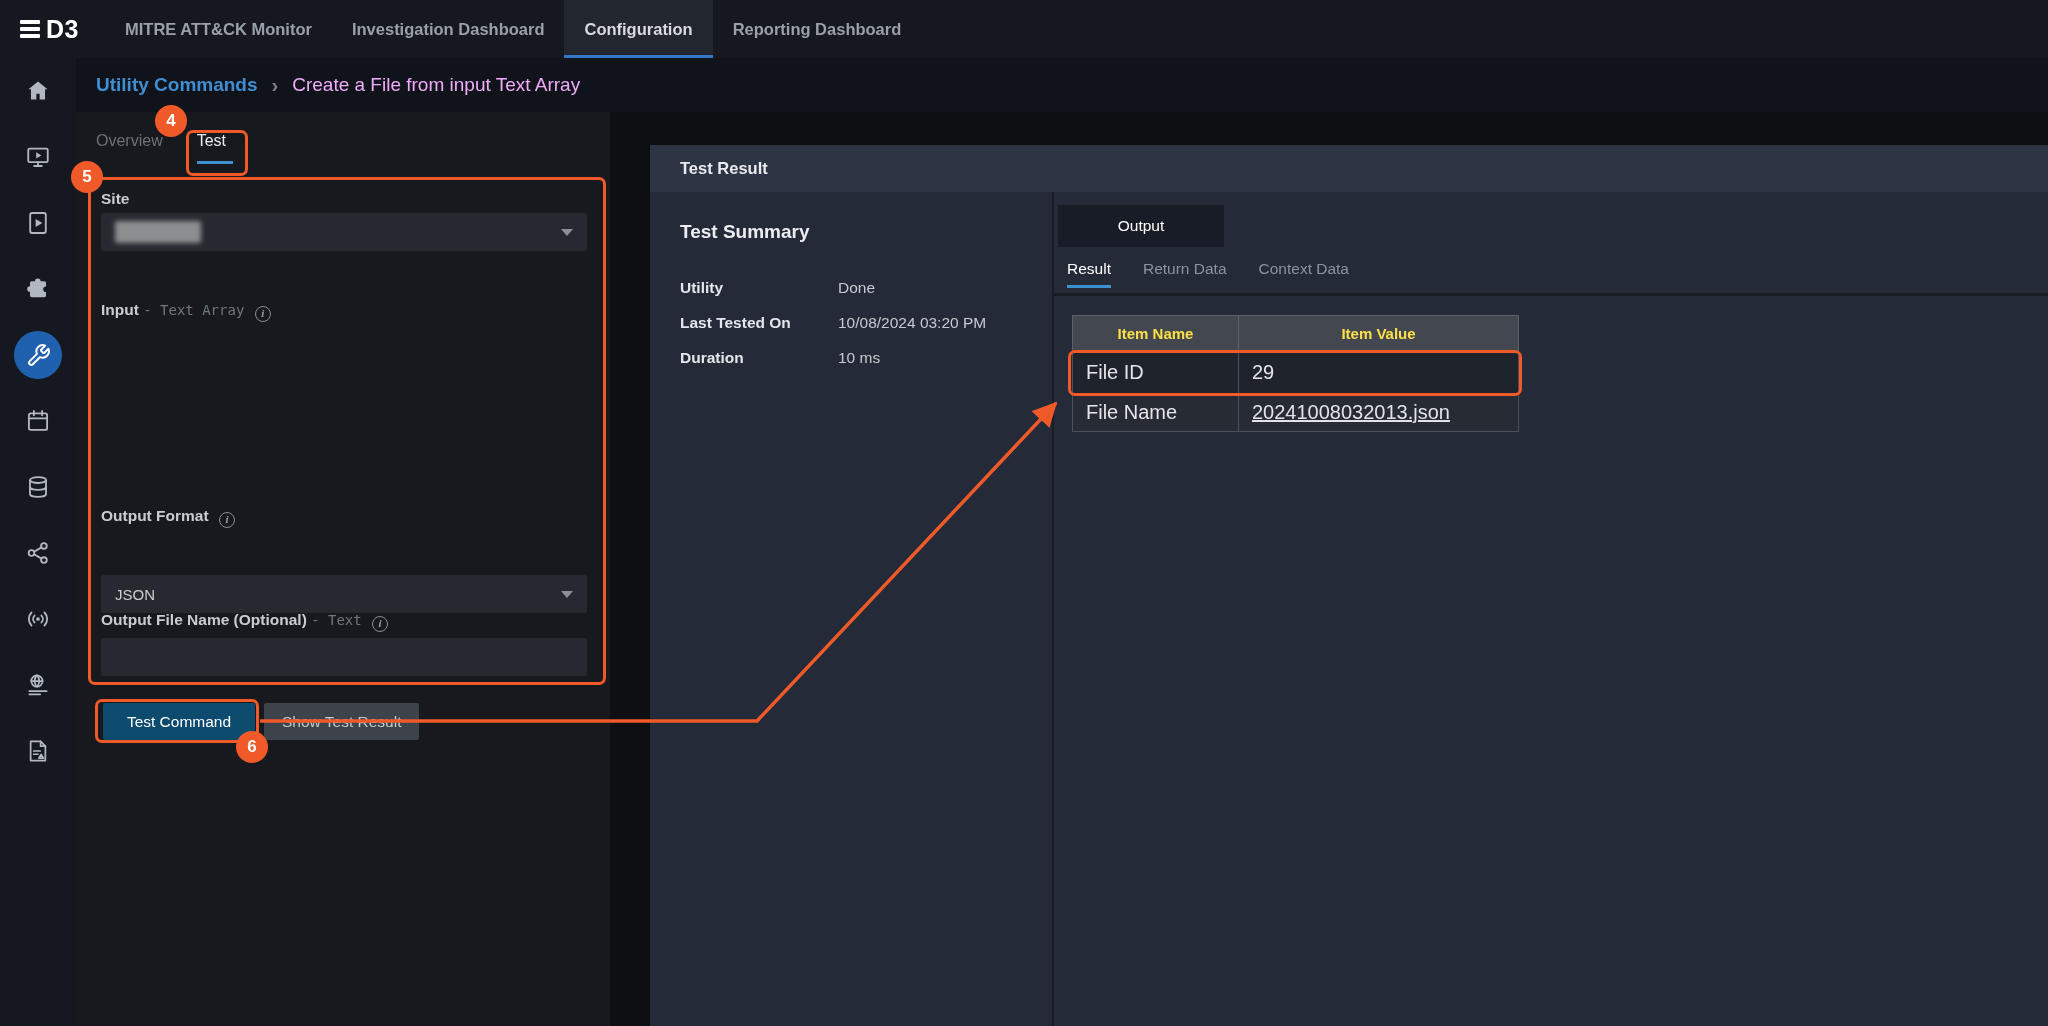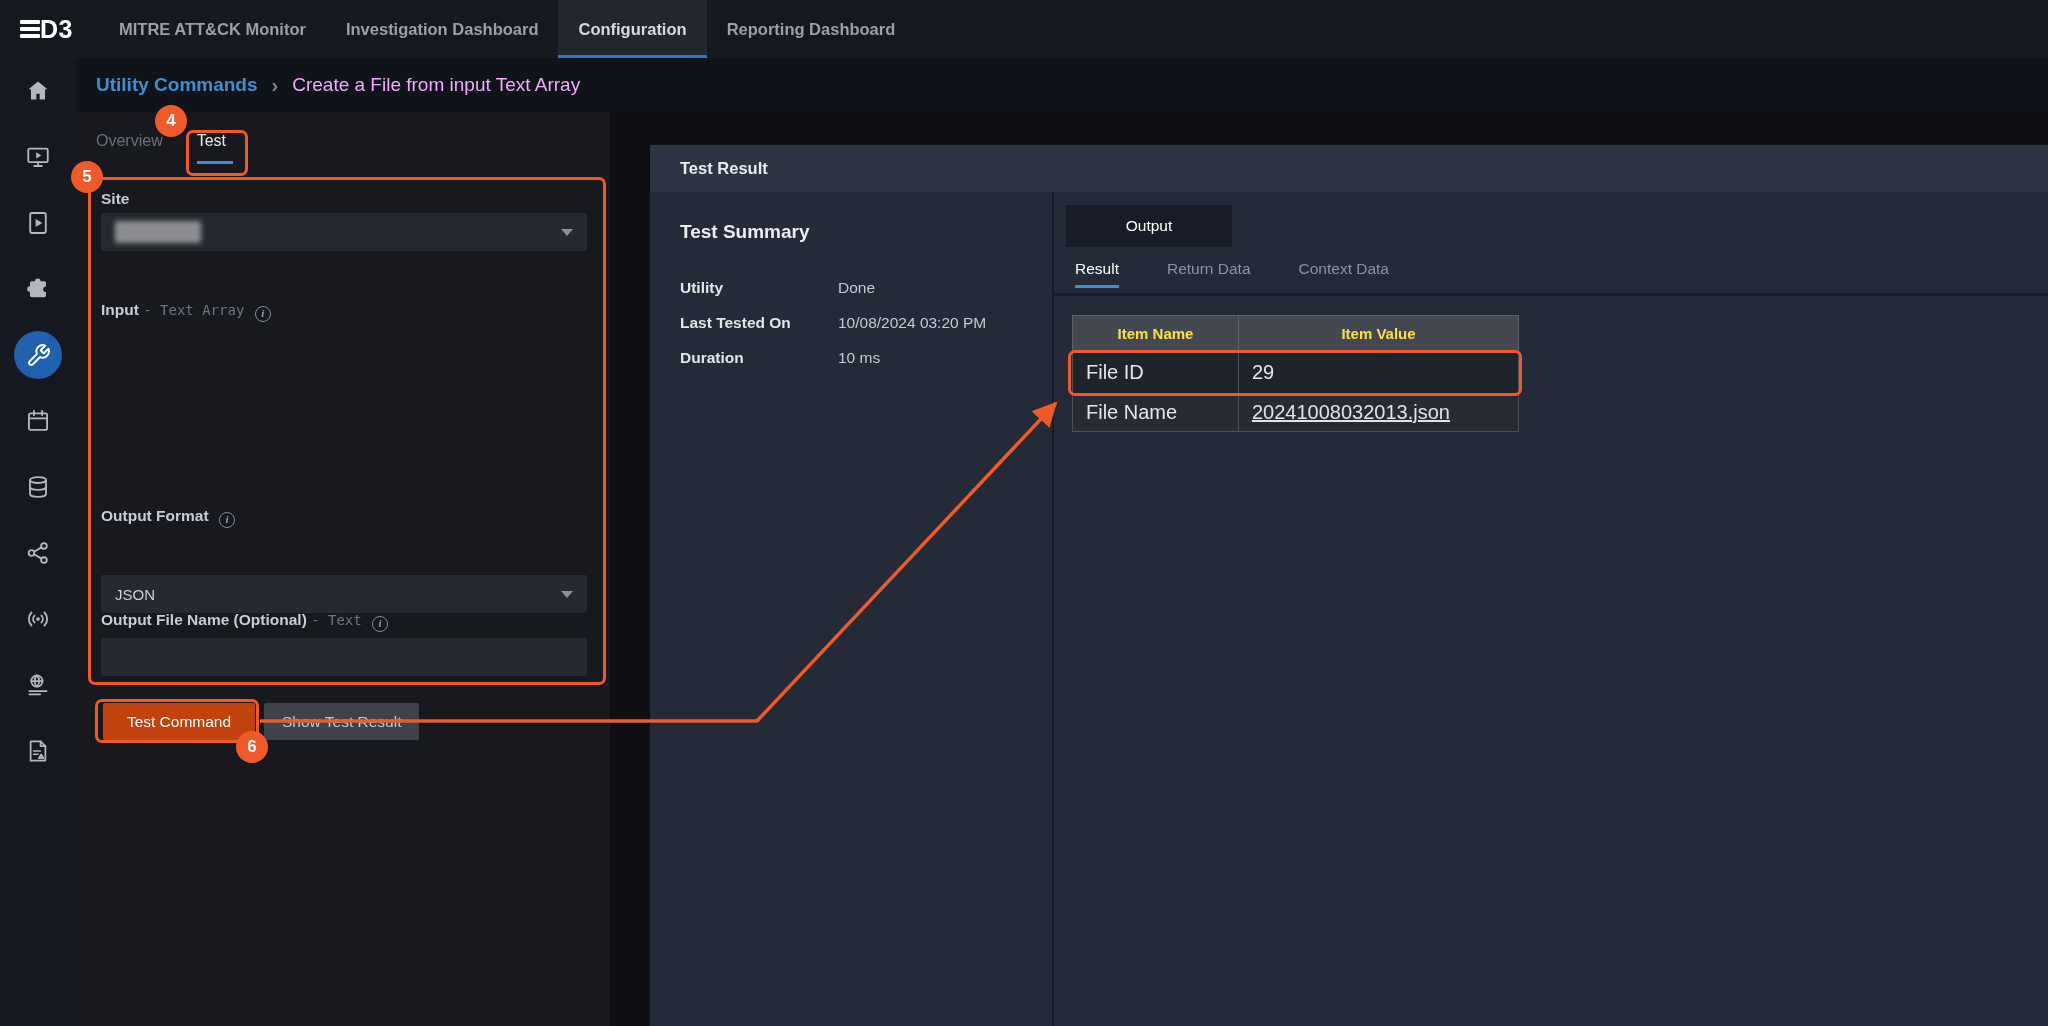--- a/index.html
+++ b/index.html
@@ -3,21 +3,21 @@
 <meta charset="utf-8">
 <style>
   * { margin:0; padding:0; box-sizing:border-box; }
   html,body { width:2048px; height:1026px; overflow:hidden; background:#0d0f13;
     font-family:"Liberation Sans", sans-serif; }
   .page { position:relative; width:2048px; height:1026px; background:#0d0f13; }
 
   
   .topnav { position:absolute; left:0; top:0; width:2048px; height:58px; background:#15181e;
     display:flex; align-items:stretch; z-index:2; }
-  .logo { display:flex; align-items:center; padding:0 26px 0 20px; }
+  .logo { display:flex; align-items:center; gap:6px; padding:0 26px 0 20px; }
   .logo-bars { display:flex; flex-direction:column; gap:3px; }
   .logo-bars i { display:block; width:20px; height:4px; background:#fff; border-radius:1px; }
   .logo-text { color:#fff; font-size:25px; font-weight:bold; letter-spacing:0.5px; }
   .nav-item { display:flex; align-items:center; padding:0 20px; color:#99a0a9;
     font-size:16.5px; font-weight:600; cursor:pointer; }
   .nav-item.active { background:#22262e; color:#d8dbe0; box-shadow:inset 0 -3px 0 #3077c8; }
 
   
   .breadcrumb-bar { position:absolute; left:76px; top:58px; width:1972px; height:54px;
     background:#101319; display:flex; align-items:center; padding-left:20px; gap:14px; z-index:1; }
@@ -49,38 +49,38 @@
   .fld-box { position:absolute; left:25px; width:486px; background:#26292f; border:none; border-radius:2px;
     color:#ccd0d5; font-size:15px; font-family:"Liberation Sans", sans-serif; }
   .select-box { height:38px; display:flex; align-items:center; padding:0 14px; cursor:pointer; position:relative; }
   .caret { position:absolute; right:14px; top:16px; width:0; height:0;
     border-left:6px solid transparent; border-right:6px solid transparent; border-top:7px solid #8a9099; }
   .redacted { width:86px; height:22px; background:#98999b; border-radius:2px; filter:blur(2.5px); opacity:.9; }
   textarea.fld-box { height:152px; padding:10px 14px; resize:none; outline:none; }
   input.fld-box { height:38px; padding:0 14px; outline:none; }
   .btn { position:absolute; height:37px; border:none; border-radius:2px; font-size:15.5px;
     font-family:"Liberation Sans", sans-serif; cursor:pointer; padding:0 18px; }
-  .btn-blue { background:#c2410c; color:#ffffff; }
+  .btn-blue { background:#0c4a6e; color:#ffffff; }
   .btn-gray { background:#3e434b; color:#c6cbd1; }
 
   
   .right-panel { position:absolute; left:650px; top:145px; width:1398px; height:881px;
     background:#242a37; z-index:1; }
   .rp-header { height:47px; background:#2d3444; display:flex; align-items:center; padding-left:30px;
     color:#e9ebef; font-size:16.5px; font-weight:bold; }
   .summary { position:absolute; left:30px; top:76px; width:350px; }
   .summary-title { font-size:19px; font-weight:bold; color:#ecedf0; margin-bottom:36px; }
   .summary-row { display:flex; margin-bottom:17px; font-size:15.5px; }
   .summary-label { width:158px; font-weight:bold; color:#e3e6ea; }
   .summary-value { color:#c6cad0; }
   .v-divider { position:absolute; left:402px; top:47px; width:2px; height:834px; background:#181c26; }
   .output-section { position:absolute; left:404px; top:47px; right:0; bottom:0; }
-  .output-tab { position:absolute; left:12px; top:13px; width:166px; height:42px; background:#181c26;
+  .output-tab { position:absolute; left:4px; top:13px; width:166px; height:42px; background:#181c26;
     color:#ffffff; font-size:15.5px; display:flex; align-items:center; justify-content:center; cursor:pointer; }
-  .subtabs { position:absolute; left:21px; top:68px; display:flex; gap:48px; }
+  .subtabs { position:absolute; left:13px; top:68px; display:flex; gap:32px; }
   .subtab { font-size:15.5px; color:#8b93a1; cursor:pointer; padding-bottom:10px; position:relative; }
   .subtab.active { color:#ffffff; }
   .subtab.active::after { content:""; position:absolute; left:0; bottom:0; width:100%; height:3px; background:#3d8fd0; }
   .h-divider { position:absolute; left:0; top:101px; right:0; height:3px; background:#181c26; }
   .result-table { position:absolute; left:18px; top:123px; border-collapse:collapse; }
   .result-table th { width:166px; height:36px; background:#43474f; border:1px solid #5c6068;
     color:#fde047; font-size:15px; font-weight:bold; text-align:center; }
   .result-table th + th { width:280px; }
   .result-table td { height:42px; background:#262b34; border:1px solid #4b505a;
     color:#e4e6ea; font-size:20px; padding-left:13px; }

